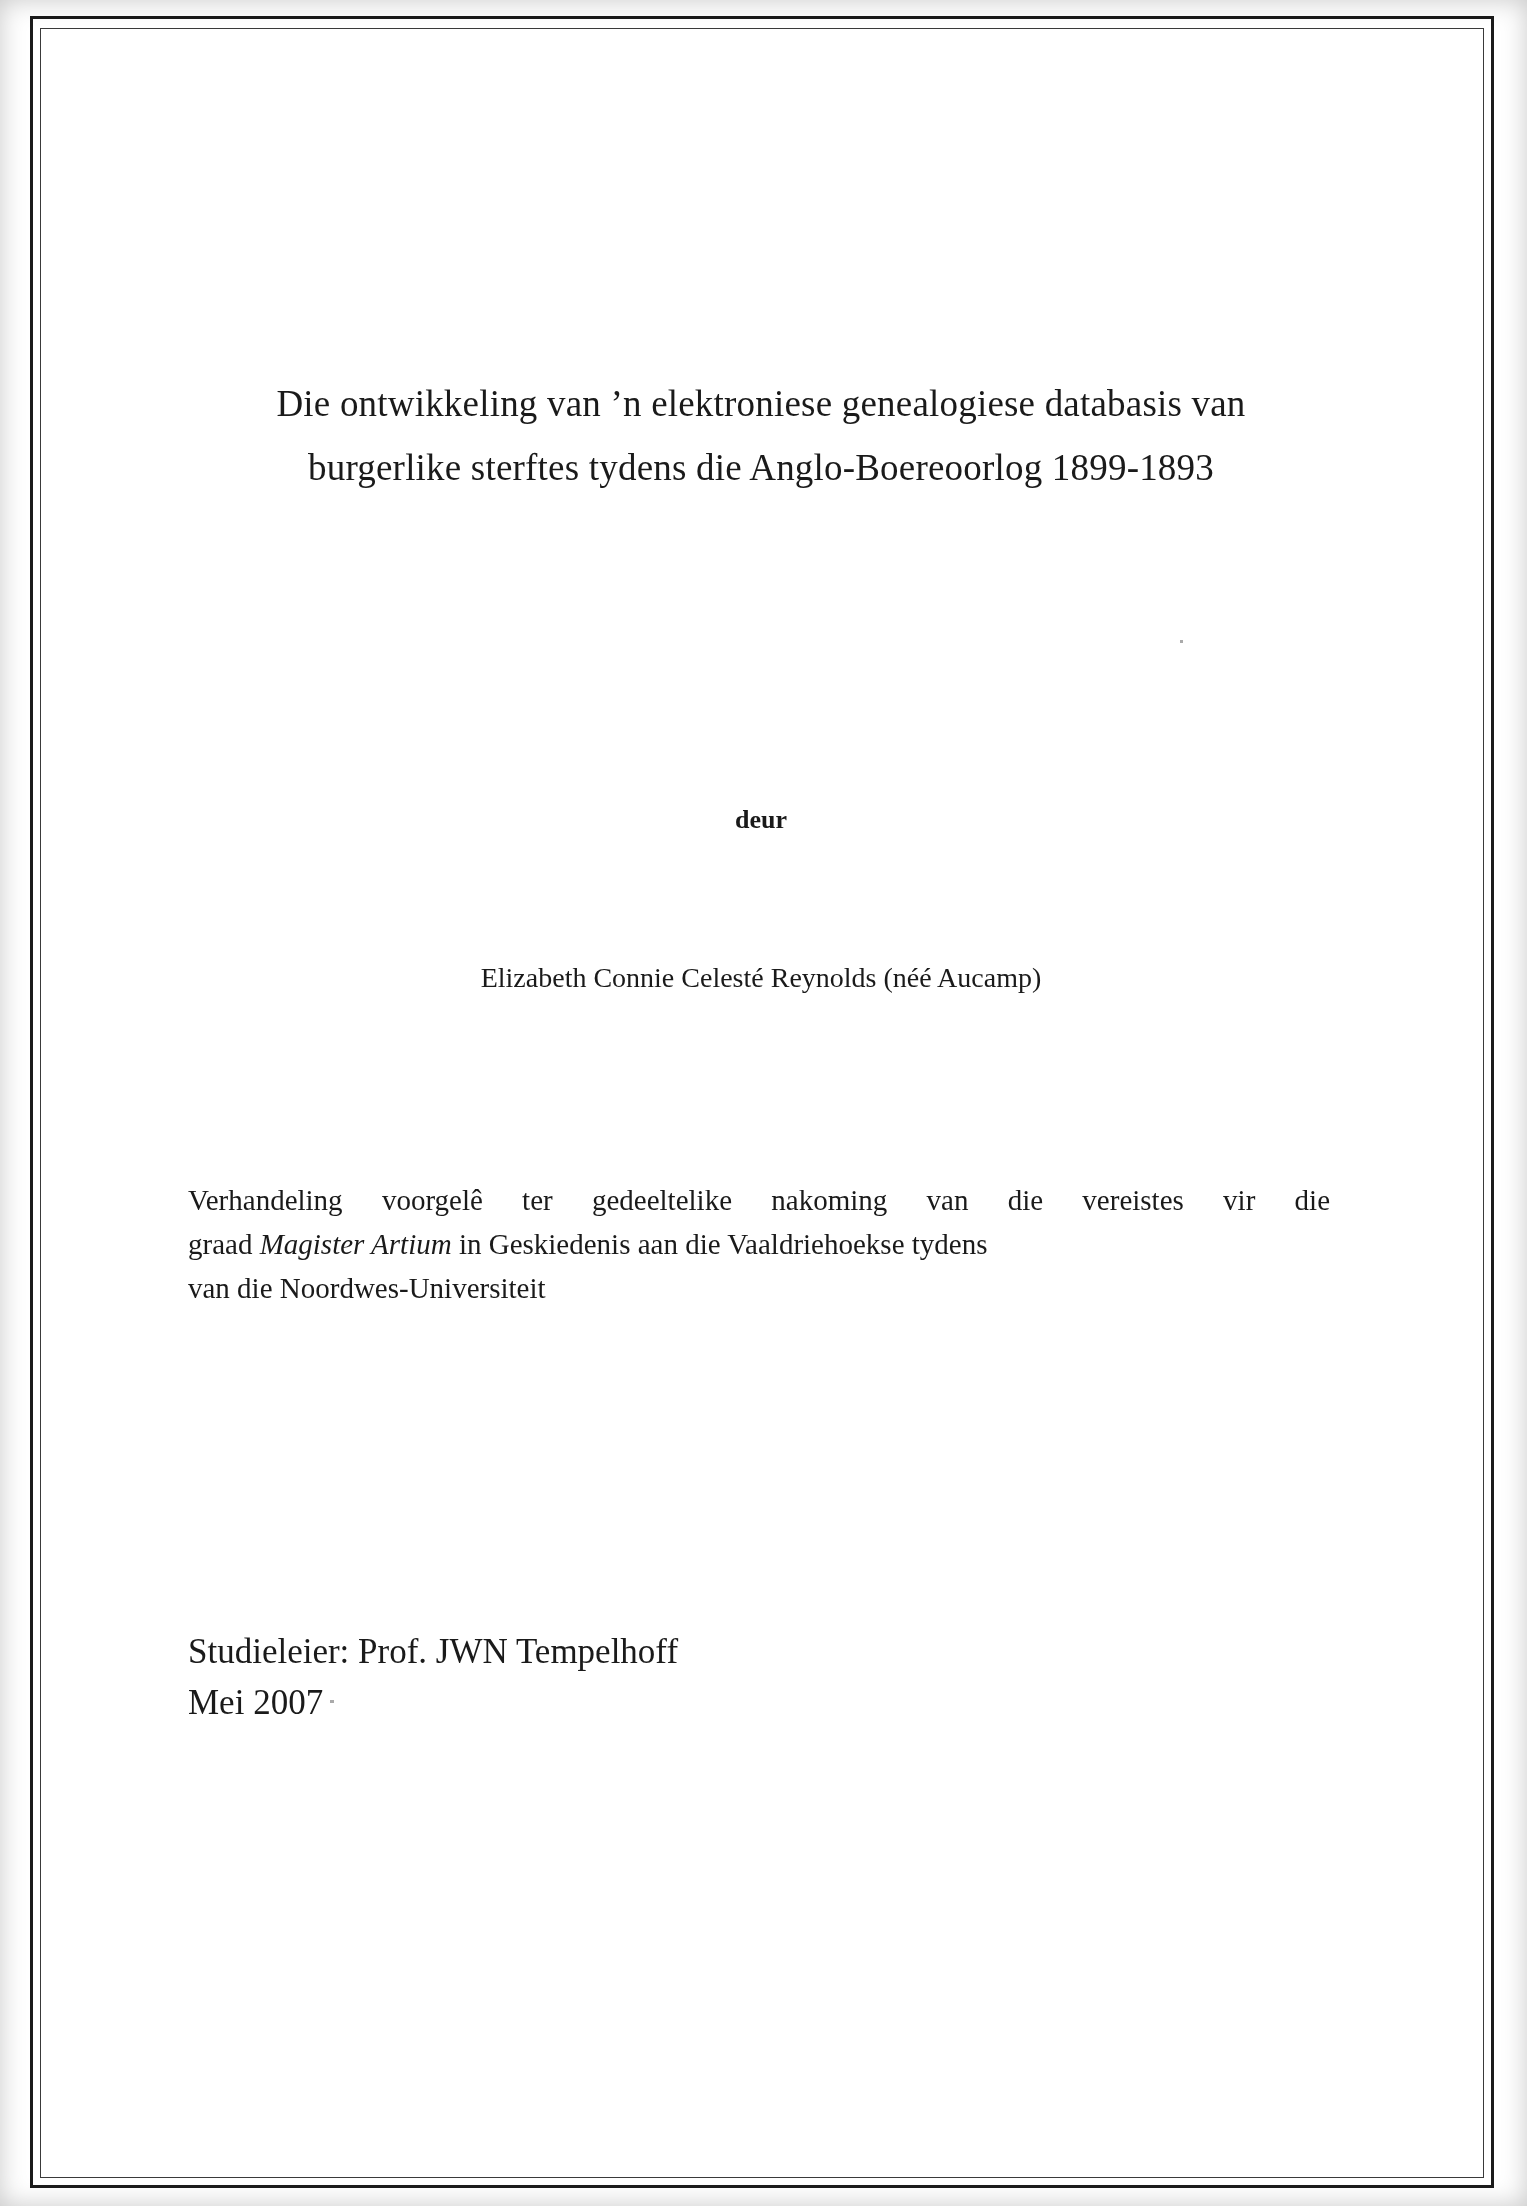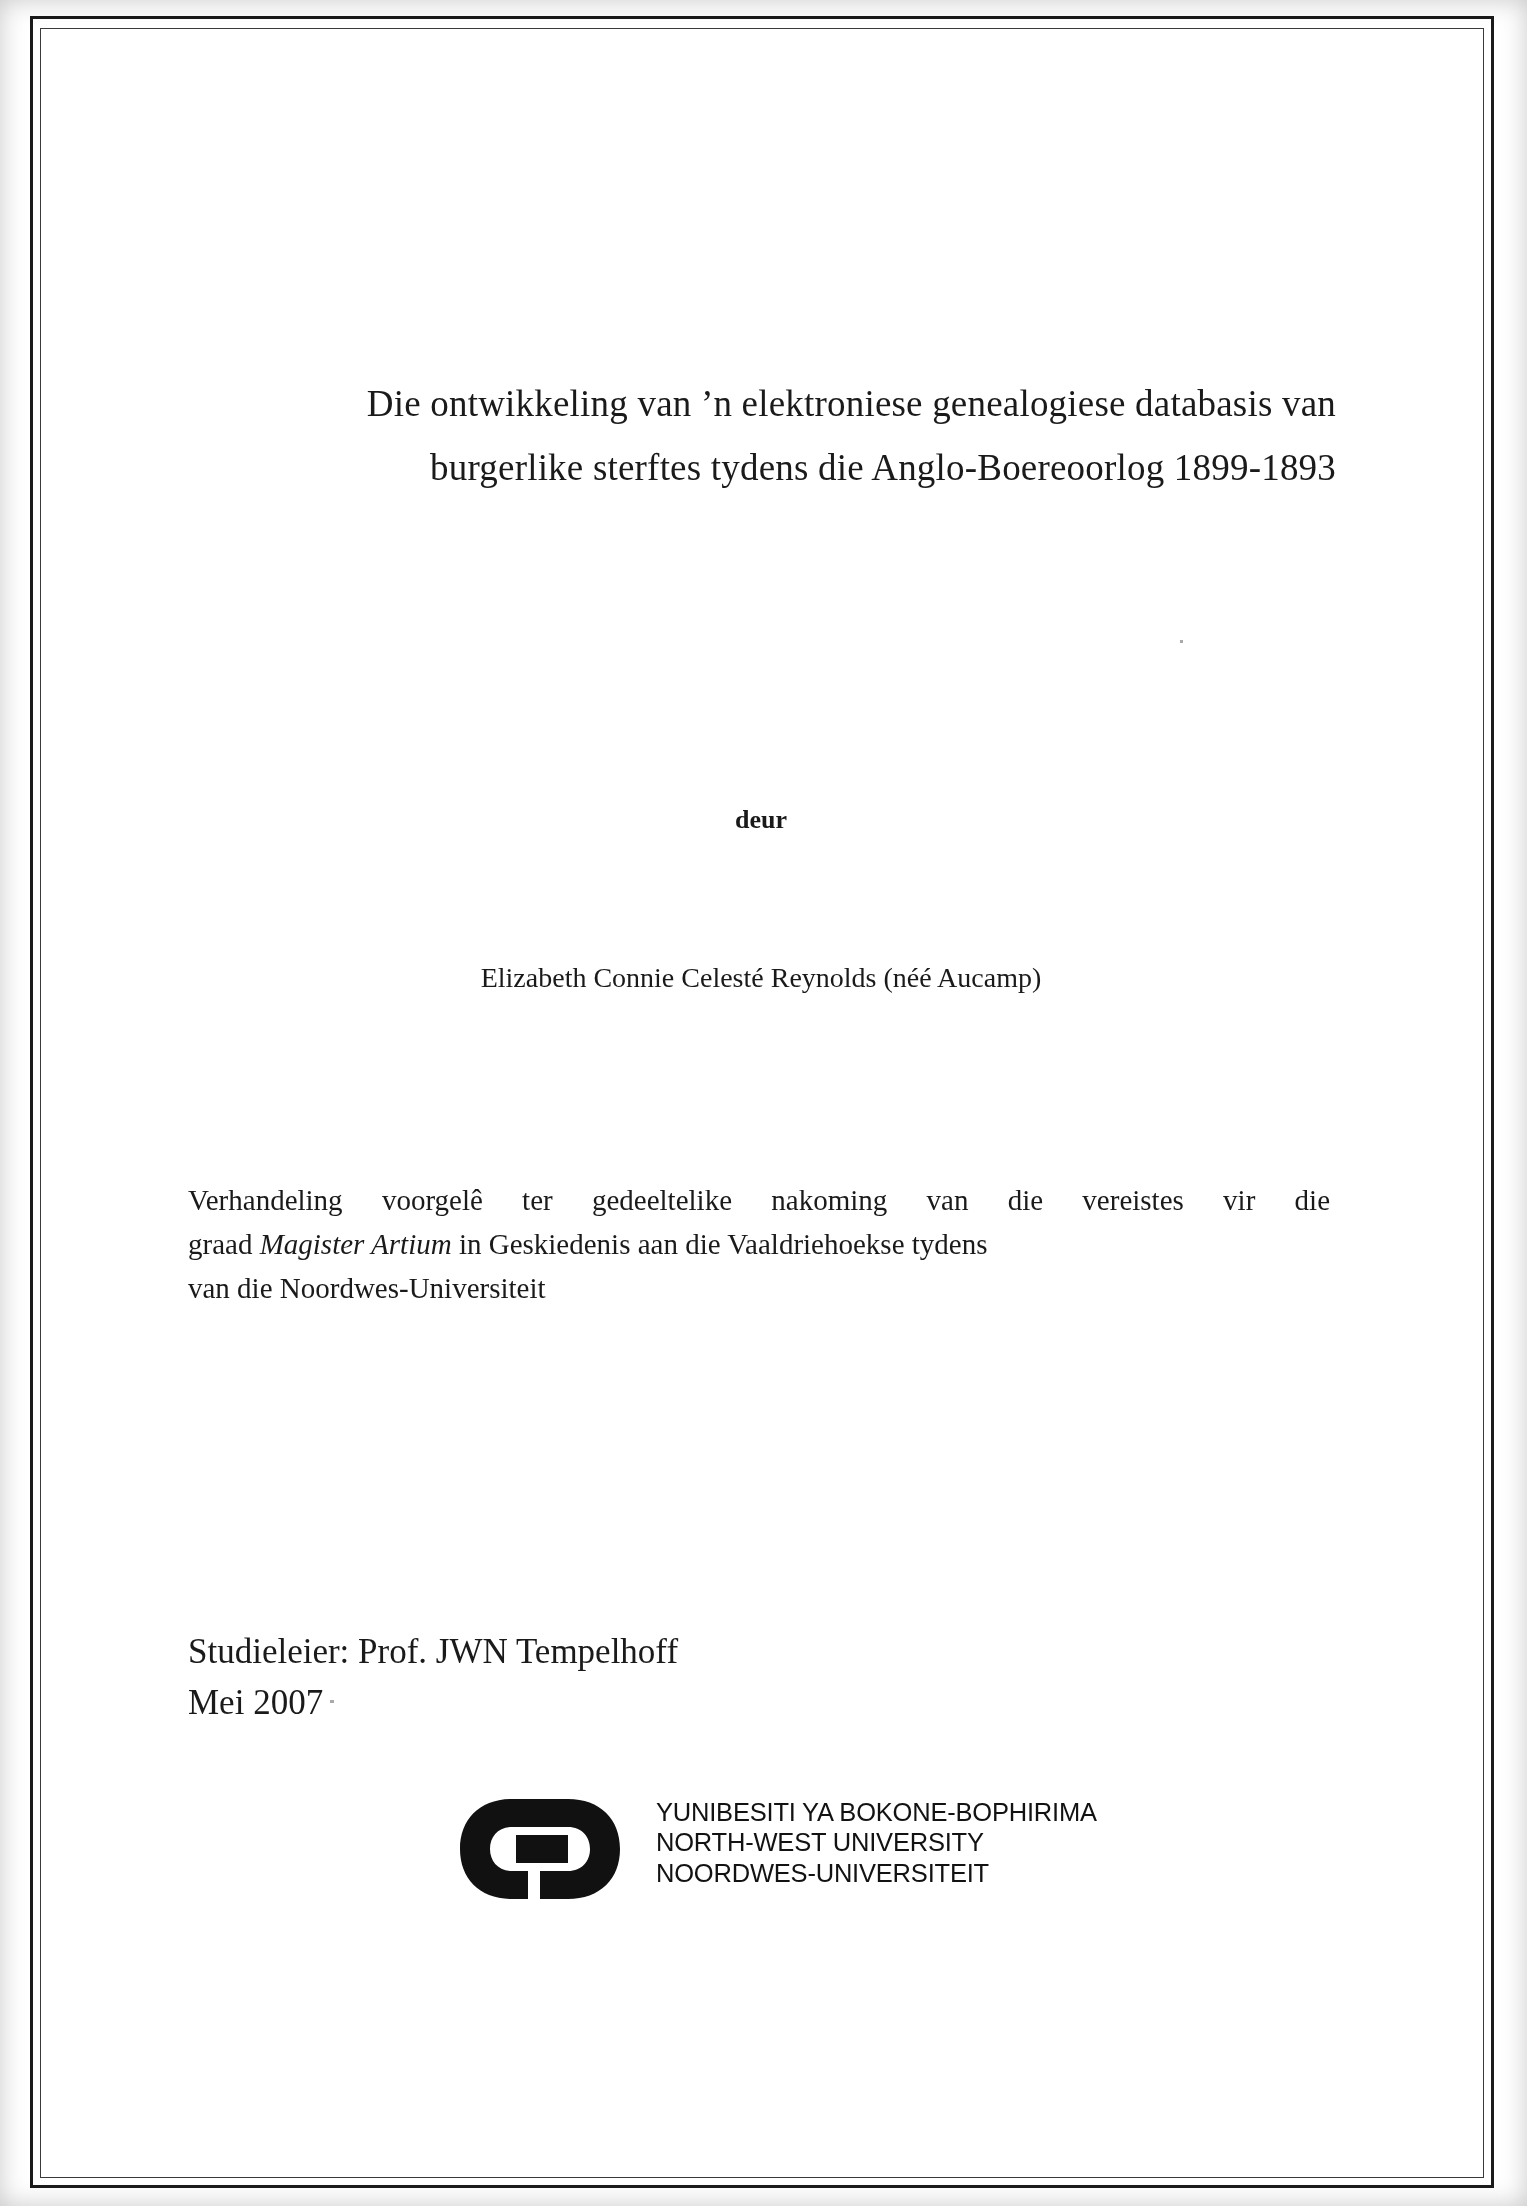--- a/index.html
+++ b/index.html
@@ -46,21 +46,21 @@
     left: 186px;
     top: 0;
     width: 1150px;
     height: 100%;
   }
   .title {
     position: absolute;
     top: 372px;
     left: 0;
     width: 1150px;
-    text-align: right;
+    text-align: center;
     font-size: 37px;
     line-height: 1.72;
     letter-spacing: 0.2px;
   }
   .title .line2 {
     display: block;
   }
   .deur {
     position: absolute;
     top: 805px;
@@ -168,31 +168,19 @@
       <span class="l1">Verhandeling voorgelê ter gedeeltelike nakoming van die vereistes vir die</span>
       <span class="l2"><span>graad </span><em>Magister Artium</em><span> in Geskiedenis aan die Vaaldriehoekse tydens</span></span>
       <span class="l3">van die Noordwes-Universiteit</span>
     </div>
 
     <div class="supervisor">
       <span>Studieleier: Prof. JWN Tempelhoff</span>
       <span>Mei 2007</span>
     </div>
 
-    <div class="logo-block">
-      <svg class="logo-mark" viewBox="0 0 196 108" aria-hidden="true">
-        <path d="M56 4 C24 4 4 24 4 54 C4 84 24 104 56 104 L72 104 L72 76 L56 76 C42 76 34 66 34 54 C34 42 42 32 56 32 L96 32 L96 4 Z" fill="#111111"></path>
-        <path d="M84 4 L84 32 L112 32 C126 32 134 42 134 54 C134 66 126 76 112 76 L84 76 L84 104 L112 104 C144 104 164 84 164 54 C164 24 144 4 112 4 Z" fill="#111111"></path>
-        <rect x="60" y="40" width="52" height="28" fill="#111111"></rect>
-      </svg>
-      <div class="logo-text">
-        <span>YUNIBESITI YA BOKONE-BOPHIRIMA</span>
-        <span>NORTH-WEST UNIVERSITY</span>
-        <span>NOORDWES-UNIVERSITEIT</span>
-      </div>
-    </div>
 
   </div>
 
   <div class="speck" style="left:330px;top:1700px;width:4px;height:3px;"></div>
   <div class="speck" style="left:1180px;top:640px;width:3px;height:3px;"></div>
   <div class="scan-edge"></div>
 </div>
 
 </body></html>

